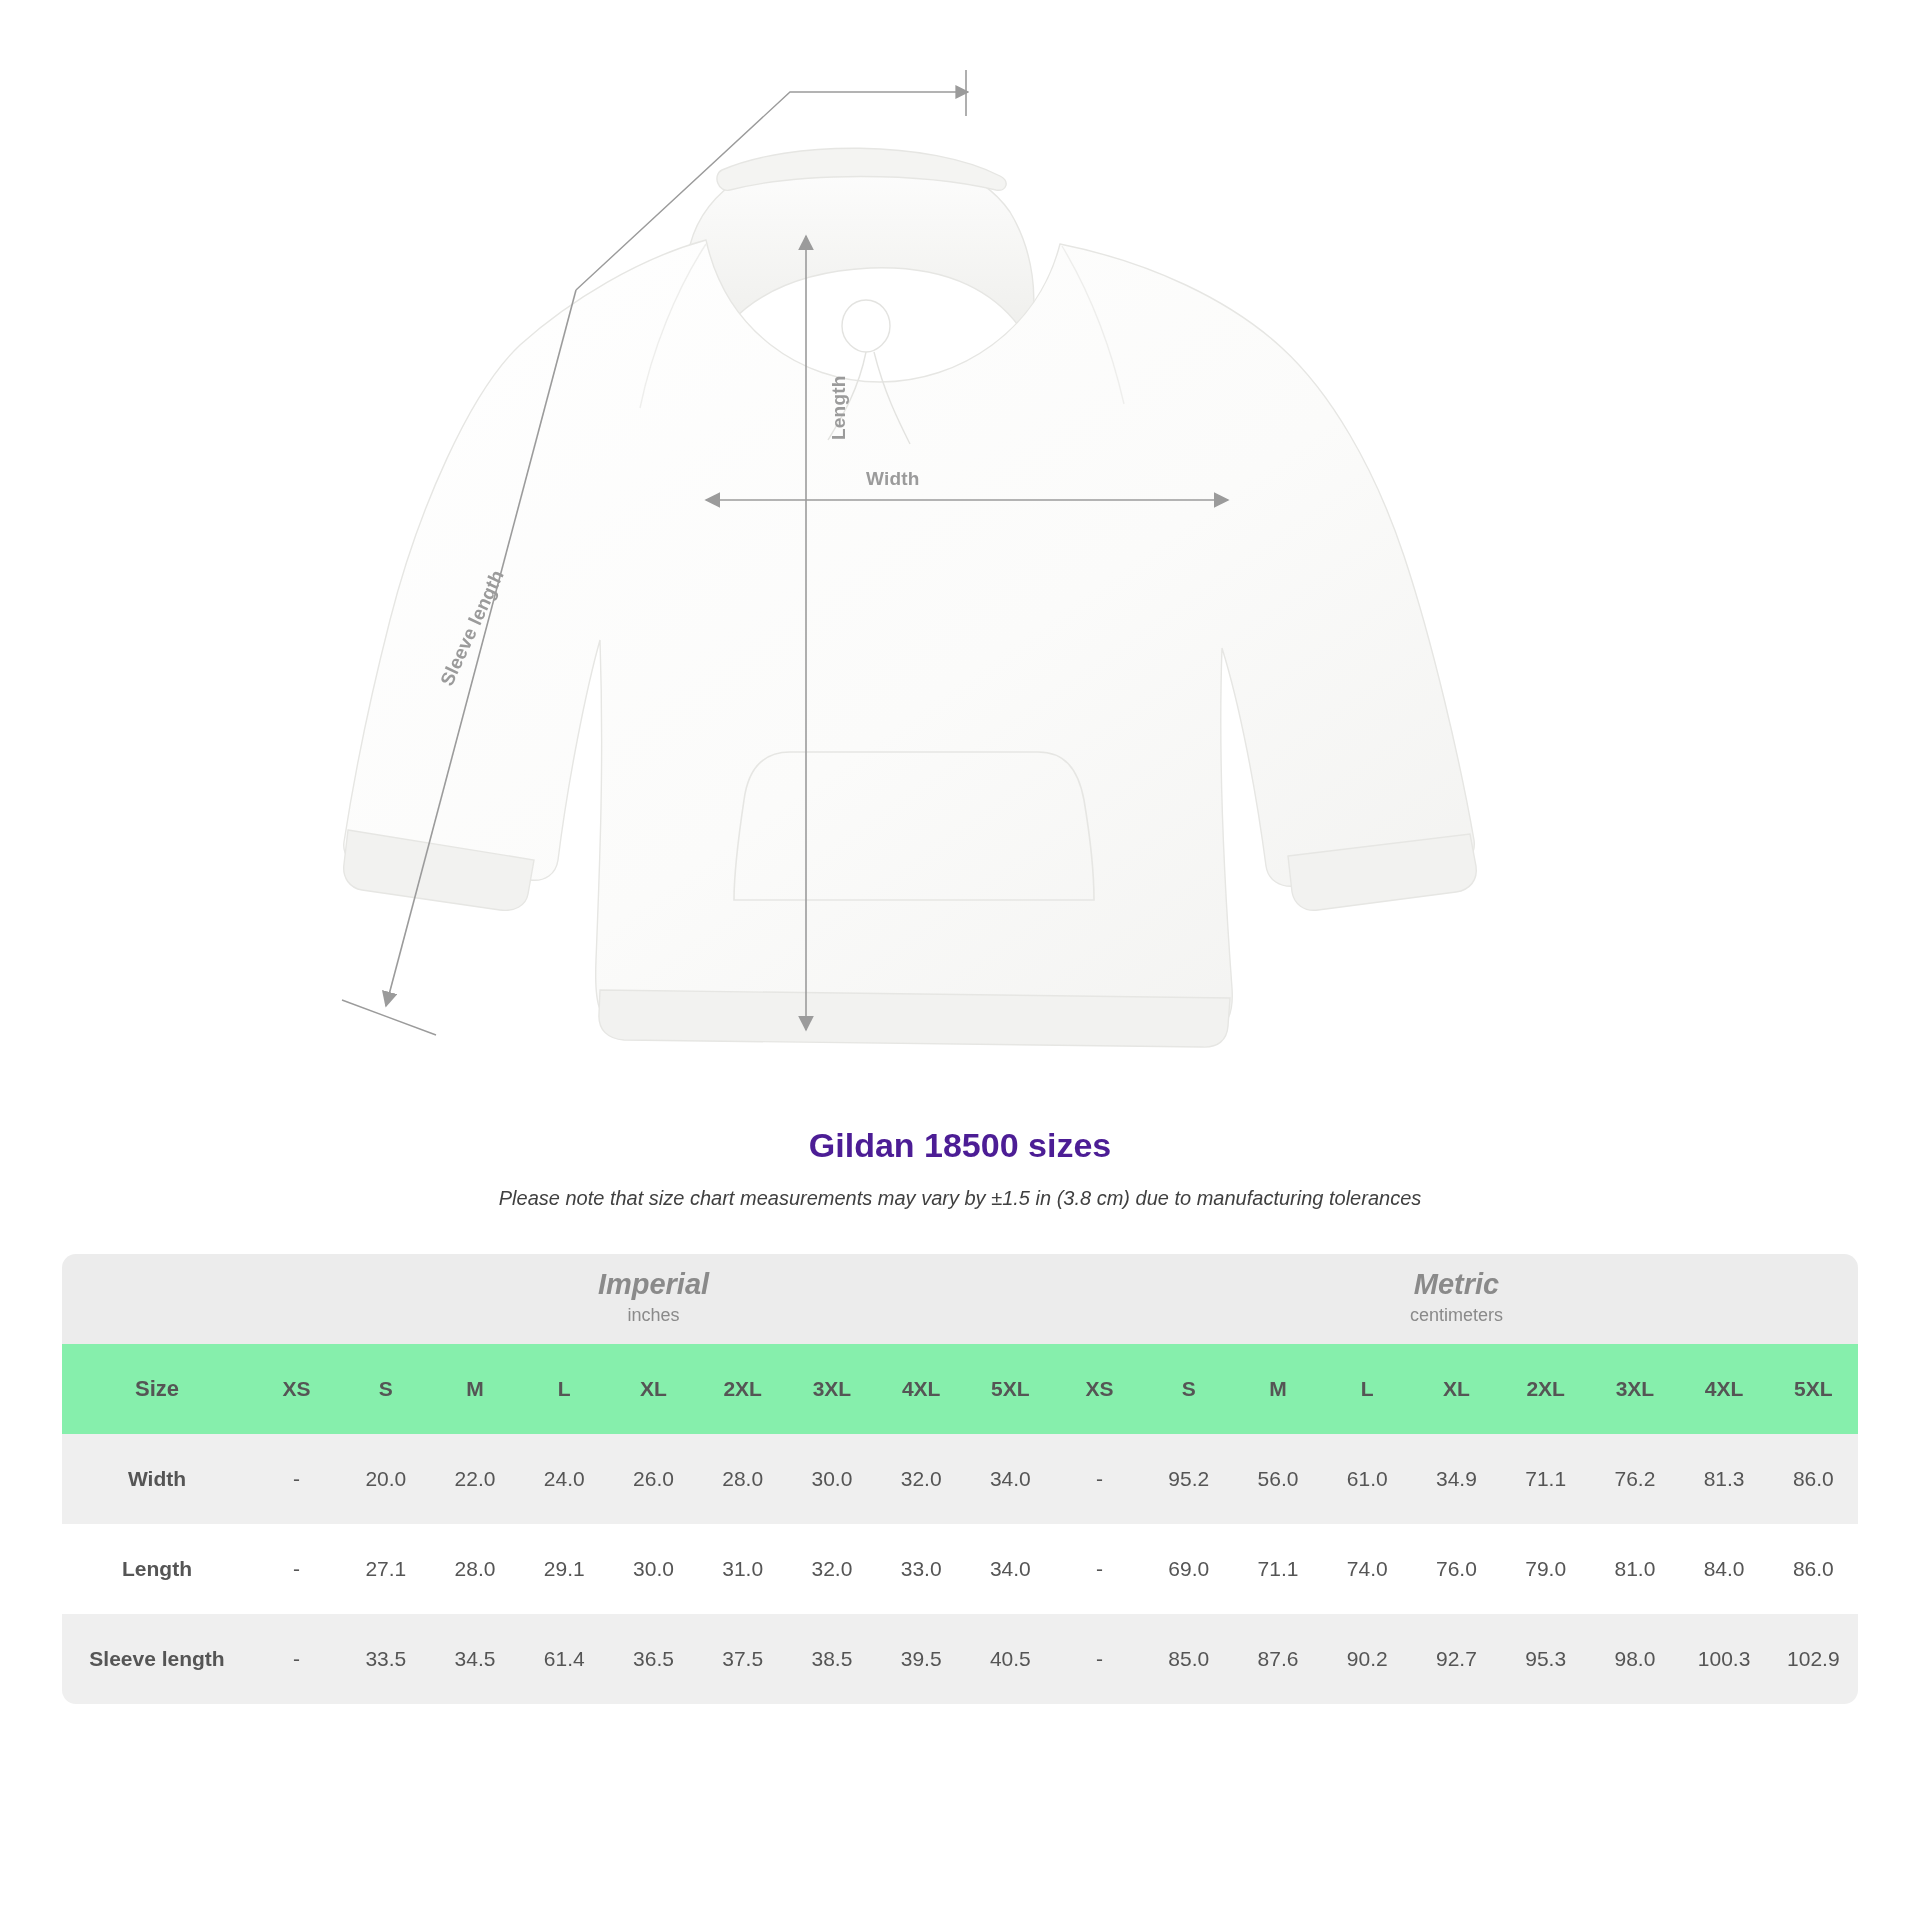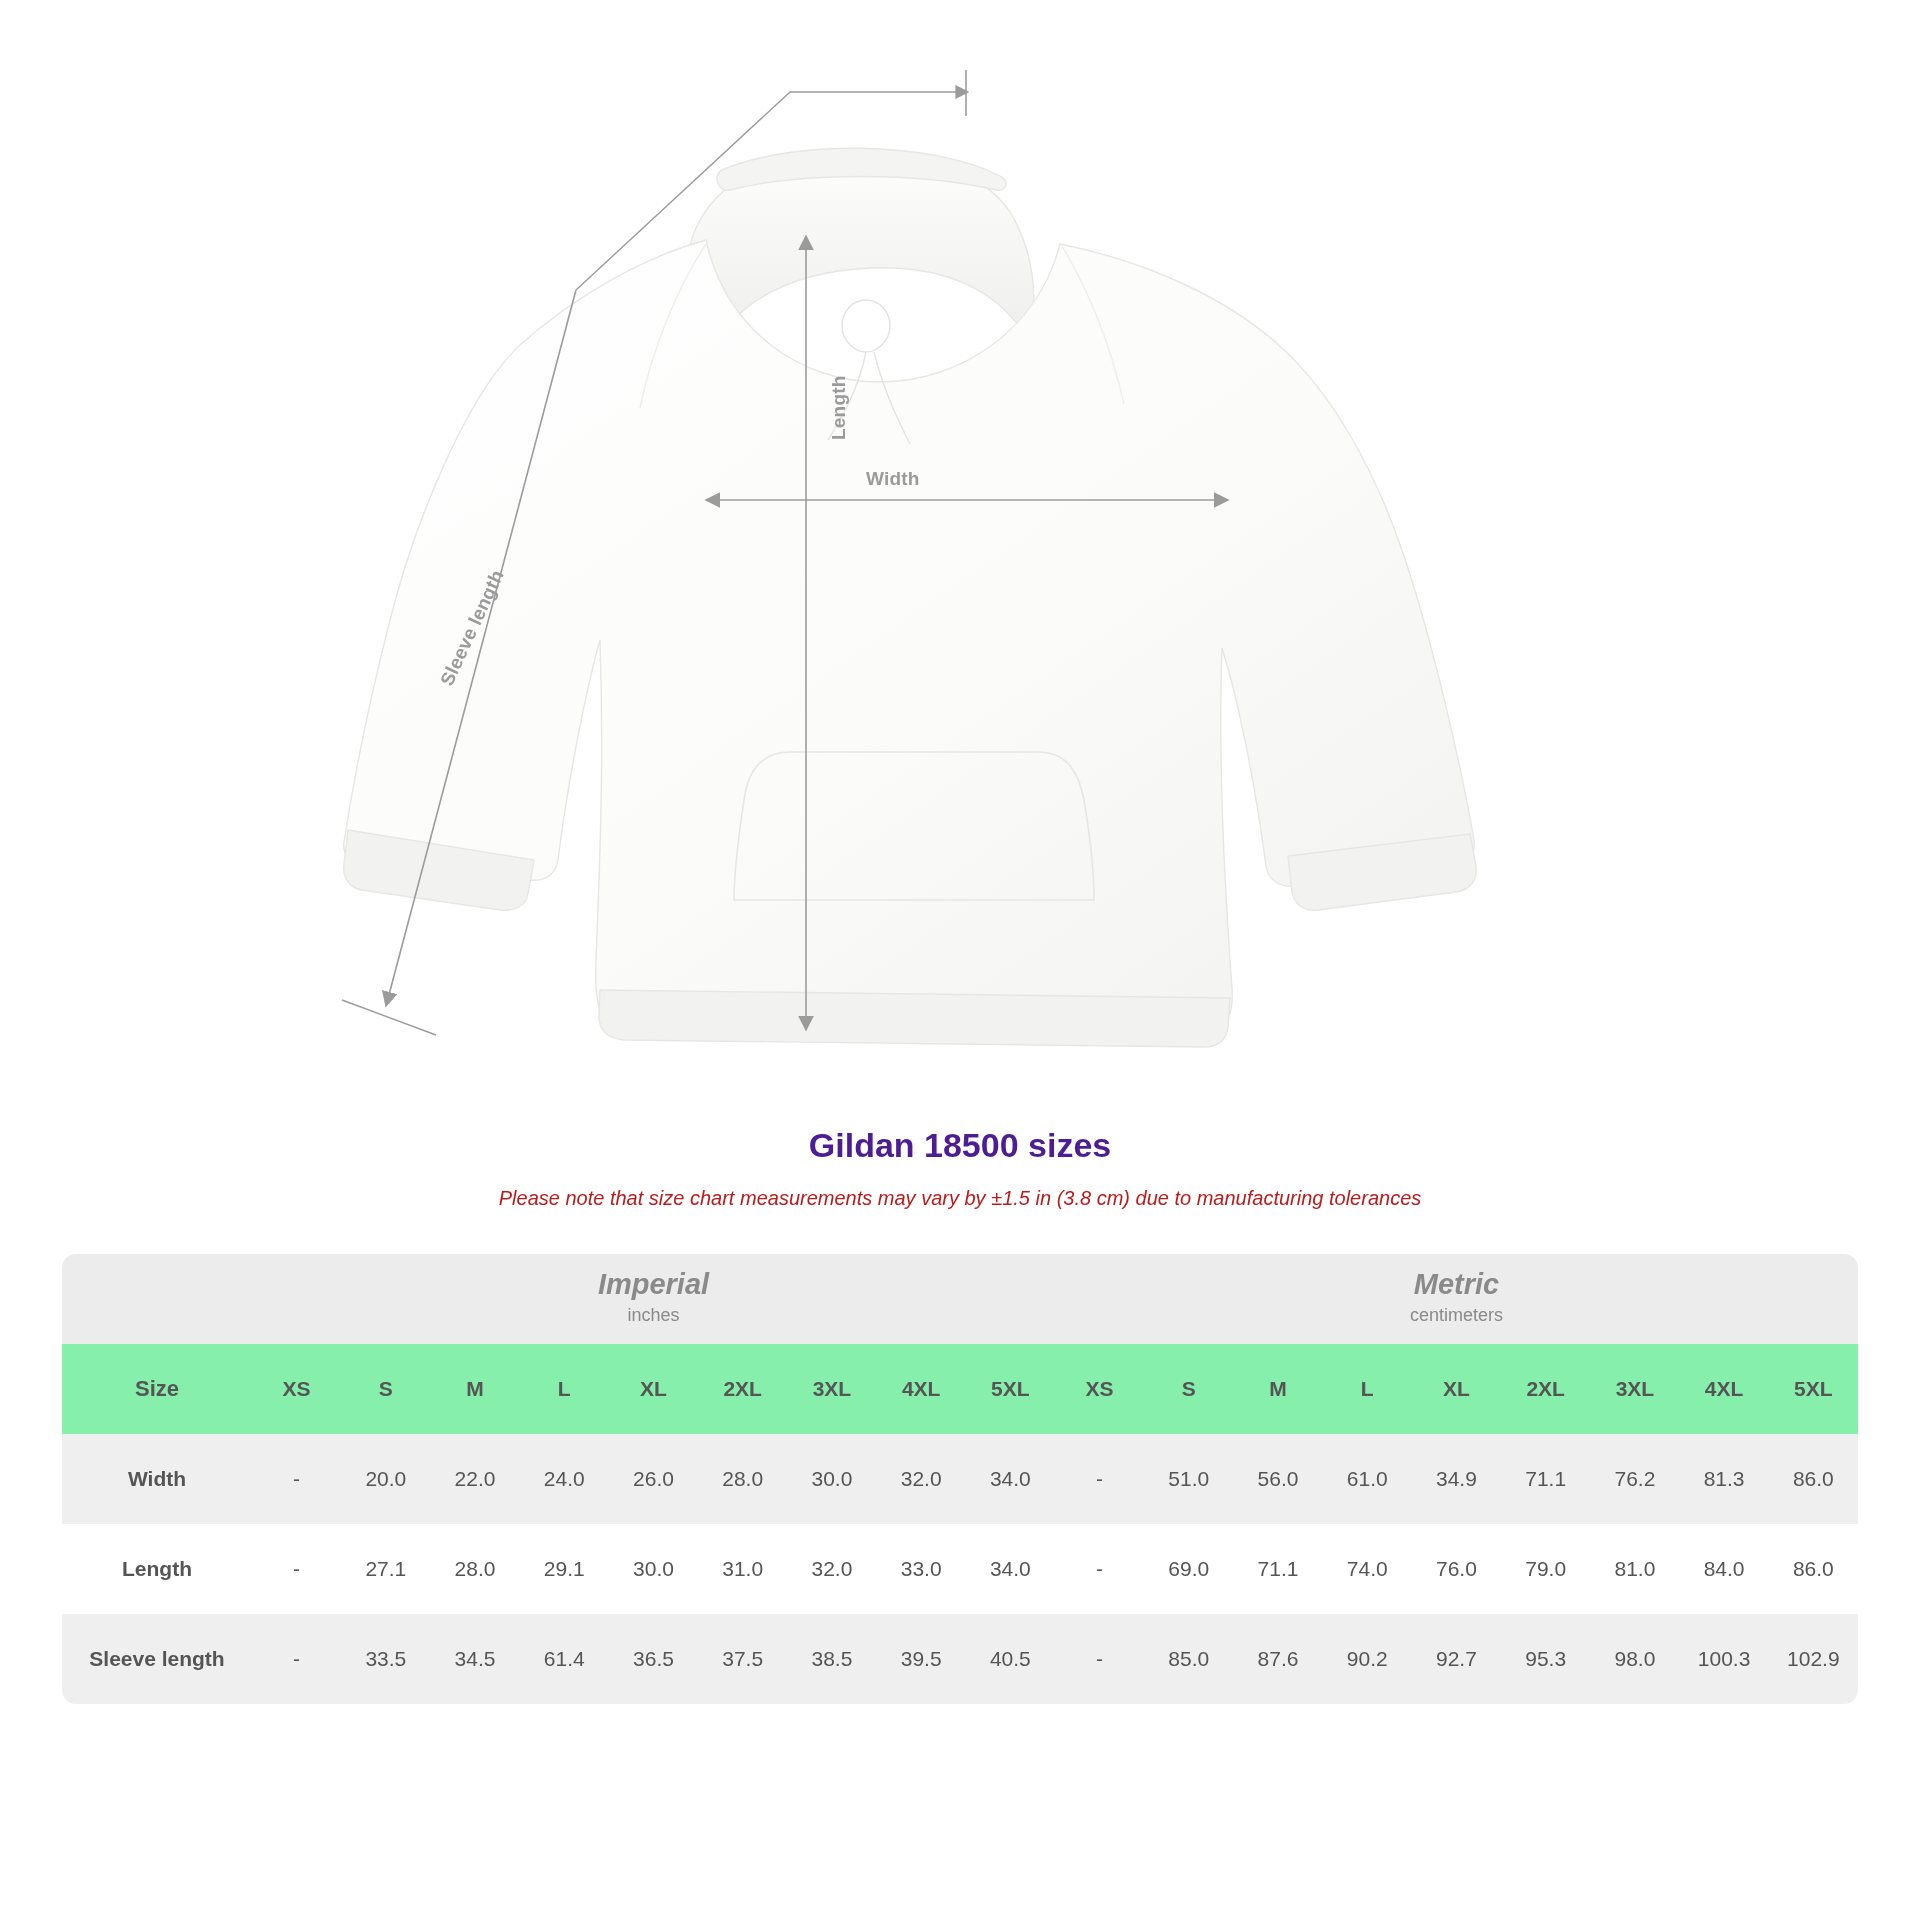--- a/index.html
+++ b/index.html
@@ -55,21 +55,21 @@
     font-size: 34px;
     font-weight: bold;
     color: #4c1d95;
     margin: 0;
     padding-top: 6px;
   }
   .chart-subtitle {
     text-align: center;
     font-size: 20px;
     font-style: italic;
-    color: #b91c1c;
+    color: #404040;
     margin: 22px 0 0 0;
   }
 
   
   .table-wrap {
     margin: 44px 62px 0 62px;
     border-radius: 14px;
     overflow: hidden;
   }
   table.size-table {
@@ -295,21 +295,21 @@
           <td>-</td>
           <td>20.0</td>
           <td>22.0</td>
           <td>24.0</td>
           <td>26.0</td>
           <td>28.0</td>
           <td>30.0</td>
           <td>32.0</td>
           <td>34.0</td>
           <td>-</td>
-          <td>51.0</td>
+          <td>95.2</td>
           <td>56.0</td>
           <td>61.0</td>
           <td>34.9</td>
           <td>71.1</td>
           <td>76.2</td>
           <td>81.3</td>
           <td>86.0</td>
         </tr>
 
         <tr class="band plain">

